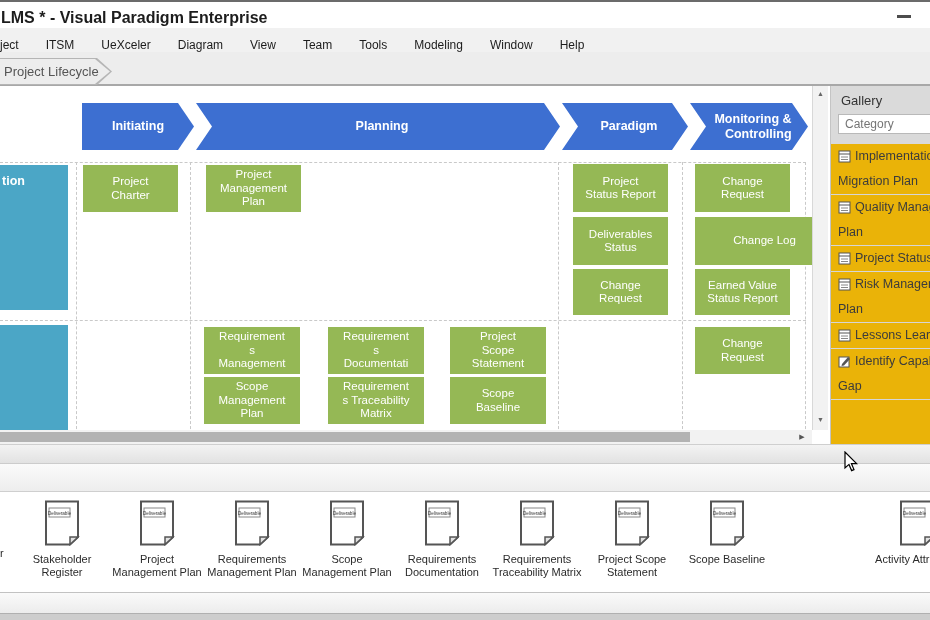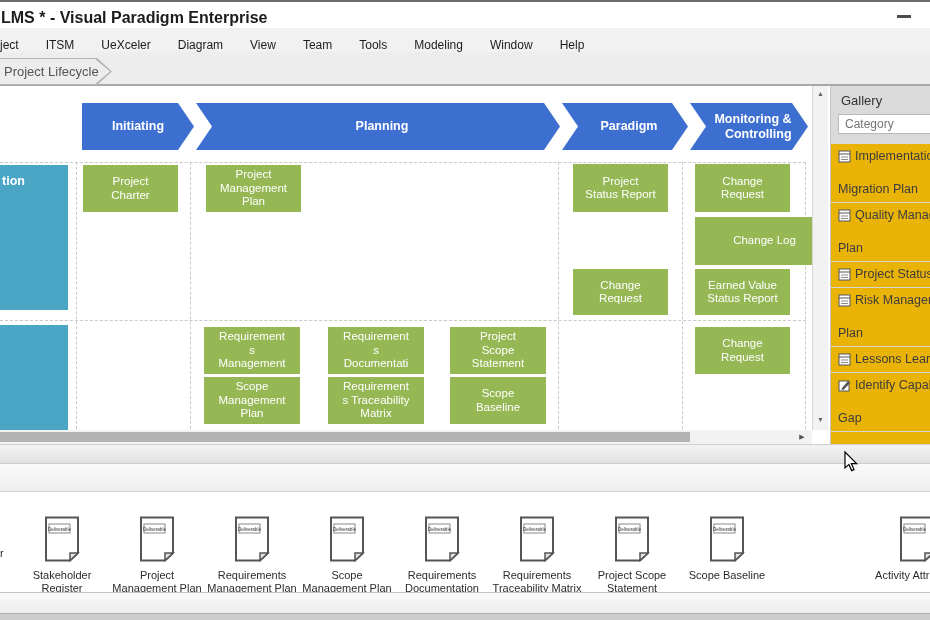--- a/index.html
+++ b/index.html
@@ -45,30 +45,30 @@
 
   
   #gallery{left:830px;top:86px;width:100px;height:360px;background:#eab308;border-left:1px solid #c4c4c4;box-sizing:border-box;overflow:hidden;}
   #gal-head{position:absolute;left:0;top:0;width:100px;height:58px;background:#dadada;}
   #gal-title{position:absolute;left:10px;top:7px;font-size:13px;color:#333;}
   #gal-input{position:absolute;left:7px;top:28px;width:100px;height:20px;border:1px solid #b9b9b9;background:#fff;
      font-size:12px;color:#999;padding:0 6px;box-sizing:border-box;font-family:"Liberation Sans","DejaVu Sans",sans-serif;}
   #gal-list{position:absolute;left:0;top:58px;width:100px;}
   .gal-item{border-bottom:1px solid #d6d6d6;padding:0 0 0 7px;font-size:12.5px;color:#3c3c3c;line-height:25px;}
   .gal-item .l1{display:flex;align-items:center;gap:4px;white-space:nowrap;}
-  .gal-item .l2{white-space:nowrap;margin-top:8px;}
+  .gal-item .l2{white-space:nowrap;}
   .gicon{flex:0 0 auto;display:inline-block;}
 
   
   #band{left:0;top:444px;width:930px;height:20px;background:linear-gradient(#f3f3f3,#e2e2e2);border-top:1px solid #cfcfcf;border-bottom:1px solid #cccccc;box-sizing:border-box;}
   #btoolbar{left:0;top:464px;width:930px;height:28px;background:linear-gradient(#fbfbfb,#ededed);border-bottom:1px solid #cfcfcf;box-sizing:border-box;}
 
   
   #deliv-panel{left:0;top:492px;width:930px;height:100px;background:#fff;overflow:hidden;}
-  .ditem{position:absolute;top:24px;width:94px;text-align:center;}
+  .ditem{position:absolute;top:8px;width:94px;text-align:center;}
   .ditem .cap{margin-top:3px;font-size:11px;line-height:13px;color:#2b2b2b;}
   #partial-cap{left:0px;top:55px;font-size:11px;color:#2b2b2b;}
 
   #footer1{left:0;top:592px;width:930px;height:21px;background:linear-gradient(#fafafa,#ececec);border-top:1px solid #c2c2c2;box-sizing:border-box;}
   #footer2{left:0;top:613px;width:930px;height:7px;background:#cdcdcd;border-top:1px solid #b0b0b0;box-sizing:border-box;}
 
   #cursor{left:843px;top:451px;}
 </style>
 </head>
 <body>
@@ -121,20 +121,22 @@
     </div>
     <div class="lane" style="top:239px;height:105px;"></div>
 
     <div class="gbox" style="left:83px;top:79px;width:95px;height:47px;">Project
 Charter</div>
     <div class="gbox" style="left:206px;top:79px;width:95px;height:47px;">Project
 Management
 Plan</div>
     <div class="gbox" style="left:573px;top:78px;width:95px;height:48px;">Project
 Status Report</div>
+    <div class="gbox" style="left:573px;top:131px;width:95px;height:48px;">Deliverables
+Status</div>
     <div class="gbox" style="left:573px;top:183px;width:95px;height:46px;">Change
 Request</div>
     <div class="gbox" style="left:695px;top:78px;width:95px;height:48px;">Change
 Request</div>
     <div class="gbox" style="left:695px;top:131px;width:95px;height:48px;padding-left:22px;">Change Log</div>
     <div class="gbox" style="left:695px;top:183px;width:95px;height:46px;">Earned Value
 Status Report</div>
 
     <div class="gbox" style="left:204px;top:241px;width:96px;height:47px;">Requirement
 s

